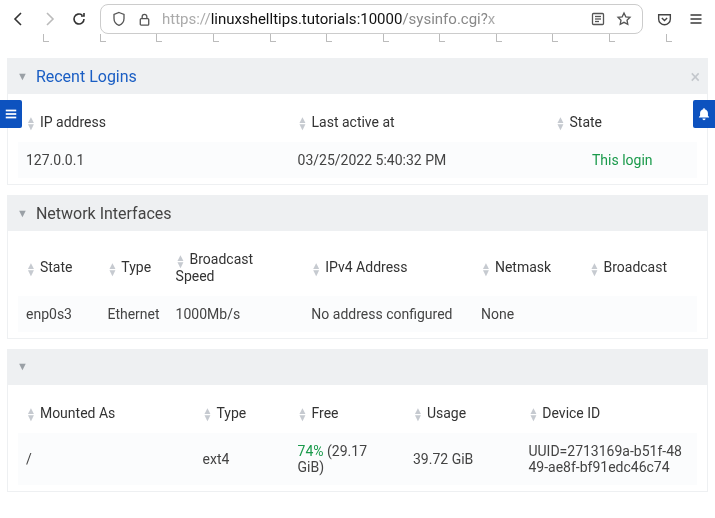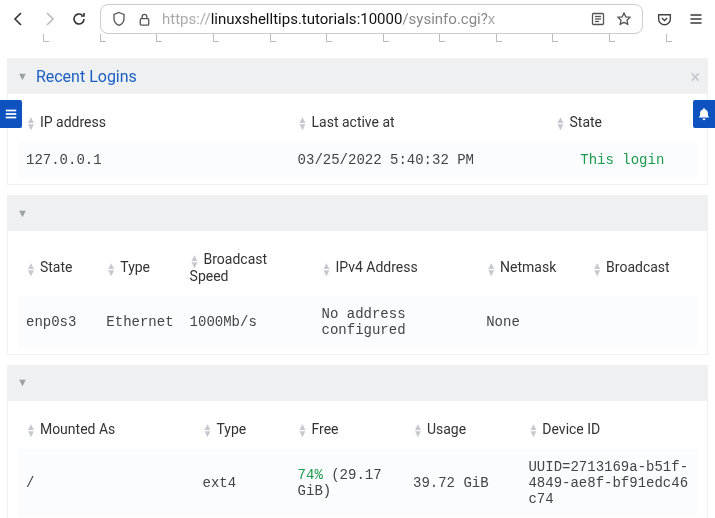--- a/index.html
+++ b/index.html
@@ -31,21 +31,21 @@
   .panel-head { background:#eef0f2; display:flex; align-items:center; height:36px; padding: 0 10px; position:relative;}
   .caret { color:#9aa0a6; margin-right:8px; font-size:11px;}
   .panel-title { color:#1a5ec4; font-size:16px; font-weight:400; }
   .panel-title.plain { color:#444; }
   .panel-close { position:absolute; right:8px; color:#c3c7cc; font-size:18px;}
 
   .tablewrap { padding: 10px 10px 6px 10px; border:1px solid #eef0f2; border-top:none; background:#fff;}
   table { width:100%; border-collapse: collapse; font-size:14px; }
   thead th { text-align:left; font-weight:400; color:#333; padding:10px 8px 12px 8px; position:relative;}
   .sorter { color:#c6cad0; font-size:10px; line-height:7px; display:inline-flex; flex-direction:column; vertical-align:middle; margin-right:4px;}
-  tbody td { padding: 10px 8px; color:#444; border-top: 0px; font-size:14px;font-family:Liberation Mono, monospace;}
+  tbody td { padding: 10px 8px; color:#444; border-top: 0px; font-size:14px;}
   tbody tr.data-row { background:#fbfcfd; }
   .green { color:#1a9a4b;text-align:center; }
 
   
   .logins col.c1{width:40%} .logins col.c2{width:38%} .logins col.c3{width:22%}
   .net col.c1{width:12%} .net col.c2{width:10%} .net col.c3{width:20%} .net col.c4{width:25%} .net col.c5{width:16%} .net col.c6{width:17%}
   .disk col.c1{width:26%} .disk col.c2{width:14%} .disk col.c3{width:17%} .disk col.c4{width:17%} .disk col.c5{width:26%}
 </style>
 </head>
 <body>
@@ -180,20 +180,21 @@
             <td class="green">This login</td>
           </tr>
             </tbody>
         </table>
       </div>
     </div>
 
     <div class="panel">
       <div class="panel-head">
         <span class="caret">▼</span>
+        <span class="panel-title plain">Network Interfaces</span>
       </div>
       <div class="tablewrap">
         <table class="net">
           <colgroup>
               <col class="c1">
               <col class="c2">
               <col class="c3">
               <col class="c4">
               <col class="c5">
               <col class="c6">

